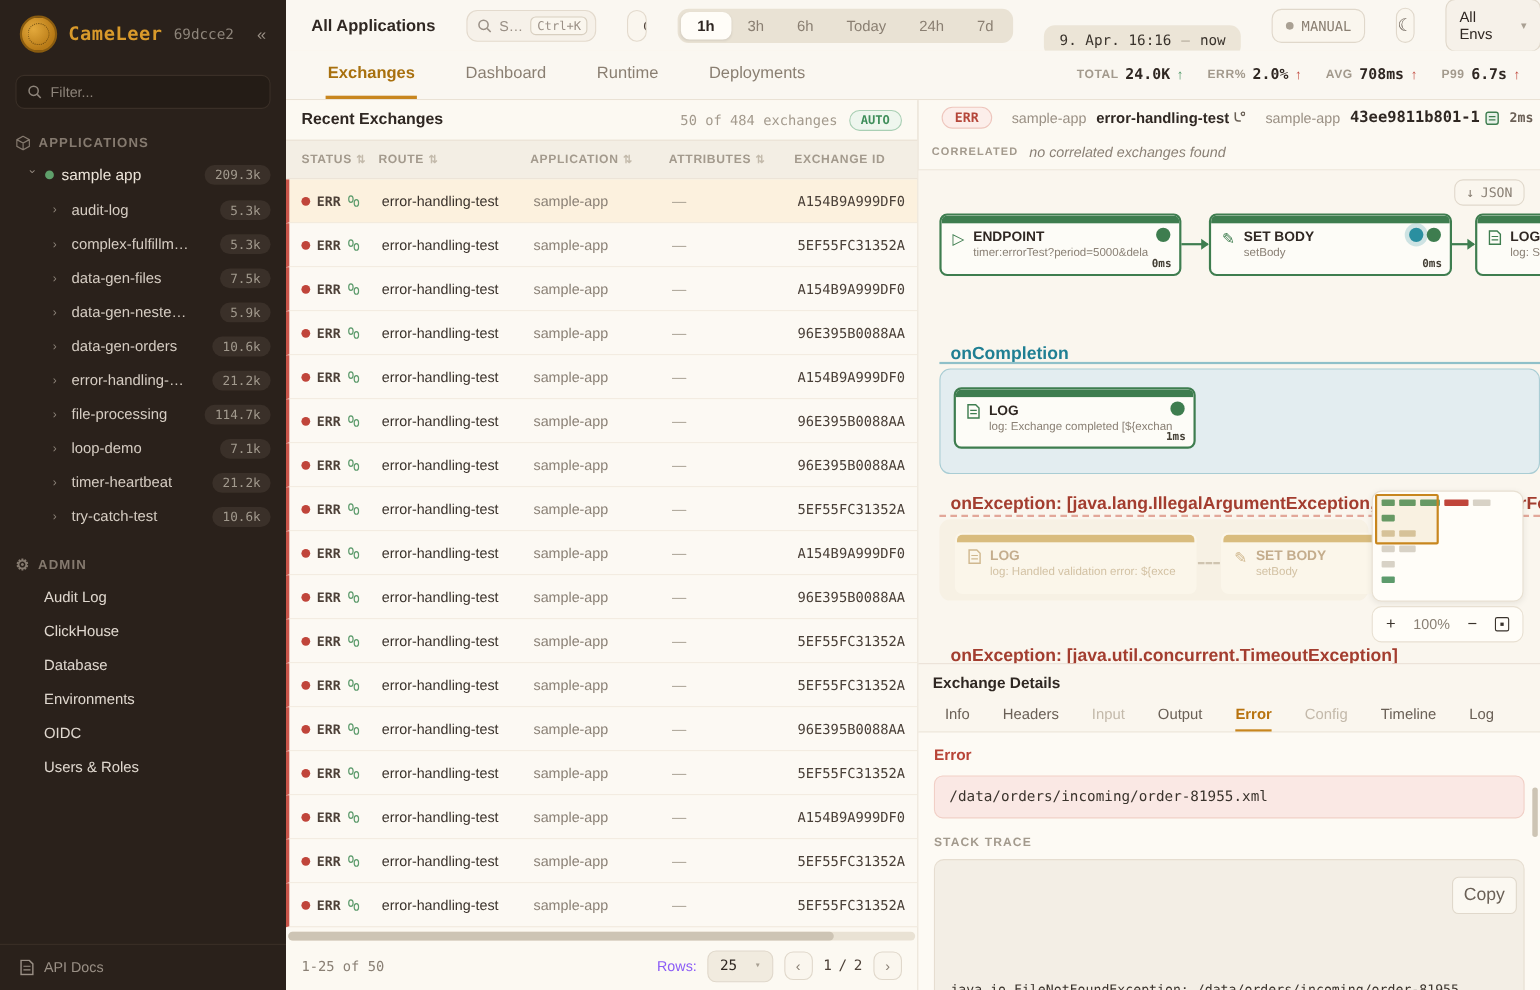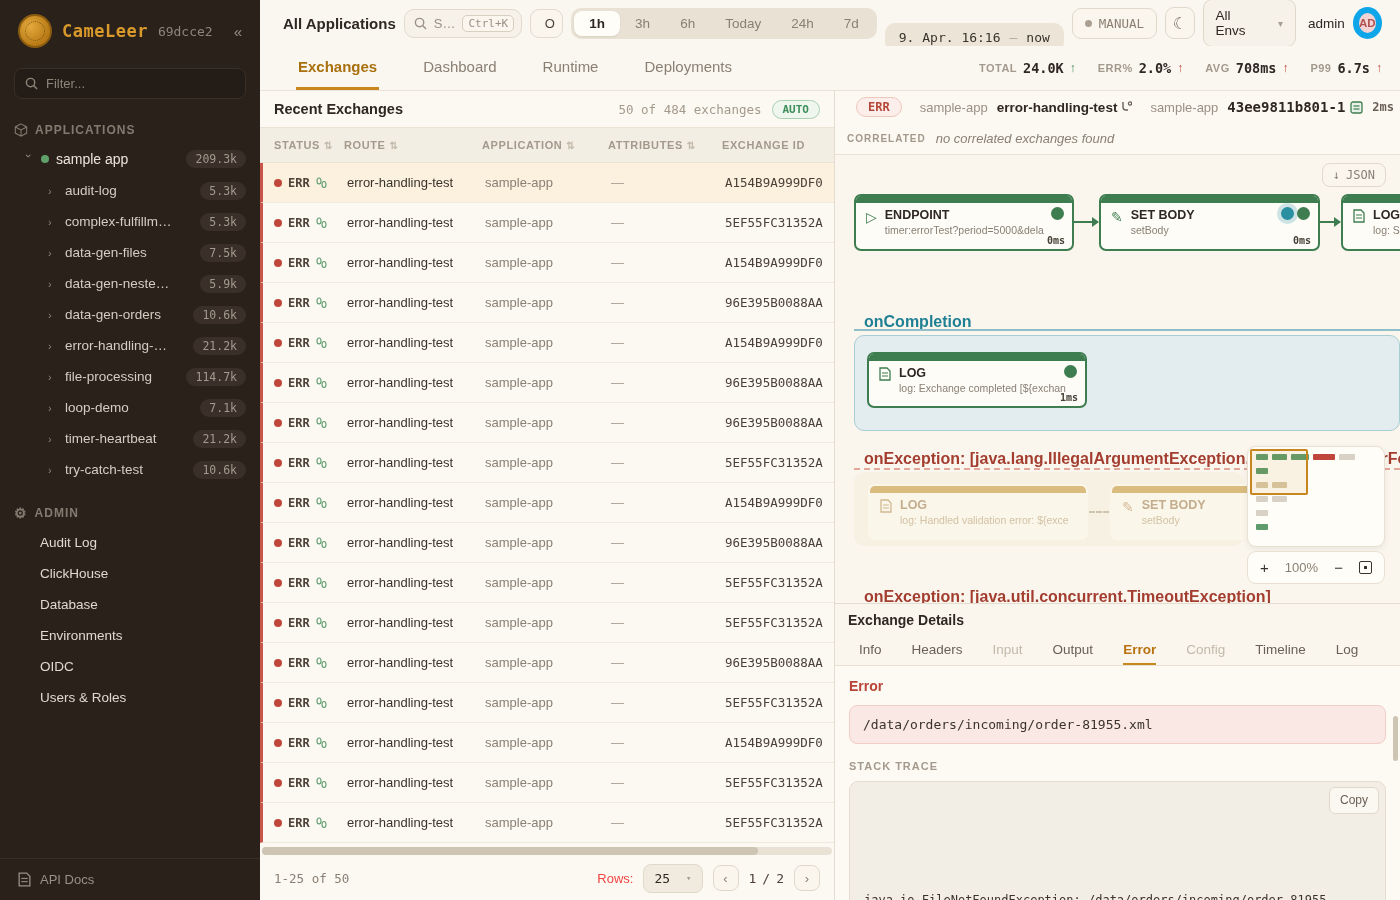--- a/index.html
+++ b/index.html
@@ -27,21 +27,21 @@
   .sb-route { display:flex; align-items:center; gap:8px; padding:6.5px 14px 6.5px 48px; font-size:13.5px; color:#d5ccc2; cursor:pointer; }
   .sb-route .chev { color:#8d847a; font-size:11px; width:9px; }
   .sb-admin-item { padding:8px 14px 8px 40px; font-size:13.5px; color:#e0d8cf; cursor:pointer; }
   .sb-footer { margin-top:auto; border-top:1px solid #3a2f27; padding:13px 18px; display:flex; align-items:center; gap:9px; color:#9a9086; font-size:13px; cursor:pointer; }
   .icon-svg { flex-shrink:0; display:inline-block; }
 
   
   .main { flex:1; display:flex; flex-direction:column; min-width:0; }
 
   
-  .topbar { height:46px; display:flex; align-items:center; gap:8px; padding:0 18px 0 23px; background:#faf7f1; }
+  .topbar { height:46px; display:flex; align-items:center; gap:28px; padding:0 18px 0 23px; background:#faf7f1; }
   .scope-label { font-size:15px; font-weight:bold; white-space:nowrap; }
   .search-box { display:flex; align-items:center; gap:7px; border:1px solid #e3dacd; background:#f6f1e9; border-radius:10px; padding:5px 9px; width:118px; cursor:text; }
   .search-ph { color:#9a9086; font-size:13px; }
   .kbd { border:1px solid #d8cfc0; border-radius:5px; padding:1px 5px; font-size:11px; color:#9a9086; font-family:"DejaVu Sans Mono",monospace; background:#faf6ee; }
   .online-pill { border:1px solid #e3dacd; background:#faf6ee; border-radius:9px; padding:6px 8px; display:flex; align-items:center; gap:6px; width:36px; overflow:hidden; }
   .online-pill span.txt { font-size:13px; color:#4d4138; }
   .seg-control { display:flex; background:#e9e2d4; border-radius:10px; padding:3px; }
   .seg-item { padding:5px 15px; font-size:13.5px; color:#8a7f72; border-radius:8px; cursor:pointer; white-space:nowrap; }
   .seg-item.active { background:#fffdf8; color:#2f2722; font-weight:bold; box-shadow:0 1px 2px rgba(0,0,0,.08); }
   .date-pill { background:#ece5d7; border-radius:10px; padding:7px 14px; display:flex; gap:9px; align-items:center; font-family:"DejaVu Sans Mono",monospace; font-size:13px; color:#3a332c; white-space:nowrap;margin-top:28px; }
@@ -90,21 +90,21 @@
   .err-dot { width:8px; height:8px; border-radius:50%; background:#c0453a; }
   .err-text { font-size:12px; font-weight:bold; color:#4d4138; font-family:"DejaVu Sans Mono",monospace; }
   .ex-row .col-route { color:#3a322b; }
   .ex-row .col-app { color:#8a8075; }
   .ex-row .col-attr { color:#a9a093; }
   .ex-row .col-id { font-family:"DejaVu Sans Mono",monospace; font-size:12.5px; color:#4a4038; }
   .hscroll { height:8px; margin:1px 2px; background:#e9e2d4; border-radius:4px; position:relative; }
   .hscroll .thumb { position:absolute; left:0; top:0; height:8px; width:496px; background:#cdc4b4; border-radius:4px; }
   .tp-footer { height:44px; display:flex; align-items:center; padding:0 14px; gap:10px; }
   .range-text { font-size:12.5px; color:#8a8075; font-family:"DejaVu Sans Mono",monospace; }
-  .rows-label { margin-left:auto; font-size:13px; color:#ef4444; }
+  .rows-label { margin-left:auto; font-size:13px; color:#8b5cf6; }
   .rows-select { border:1px solid #e0d8cb; background:#f1ebdf; border-radius:8px; padding:6px 10px; display:flex; gap:16px; align-items:center; font-size:13px; font-family:"DejaVu Sans Mono",monospace; cursor:pointer; }
   .rows-select .caret { color:#a9a093; font-size:9px; }
   .page-btn { border:1px solid #e0d8cb; background:#faf6ee; border-radius:8px; width:26px; height:26px; display:flex; align-items:center; justify-content:center; color:#8a8075; font-size:13px; cursor:pointer; }
   .page-ind { font-size:13px; font-family:"DejaVu Sans Mono",monospace; color:#4d4138; display:flex; gap:6px; }
 
   
   .right-panel { flex:1; display:flex; flex-direction:column; min-width:0; background:#fcf9f2; }
   .detail-header { height:32px; display:flex; align-items:center; gap:9px; padding:0 12px; white-space:nowrap; overflow:hidden; }
   .err-pill { border:1px solid #eec6bd; background:#fceeea; color:#b5463a; border-radius:12px; padding:2px 11px; font-size:12px; font-weight:bold; font-family:"DejaVu Sans Mono",monospace; }
   .vdiv { width:1px; height:16px; background:#ddd4c6; }
@@ -161,21 +161,21 @@
   .dp-title { height:32px; display:flex; align-items:center; padding:0 13px; font-size:14px; font-weight:bold; background:#faf6ee; }
   .dp-tabs { height:30px; display:flex; align-items:stretch; gap:30px; padding:0 24px; border-bottom:1px solid #e8e0d2; background:#faf6ee; }
   .dp-tab { display:flex; align-items:center; font-size:13.5px; color:#6a6056; cursor:pointer; border-bottom:2.5px solid transparent; }
   .dp-tab.active { color:#b8730f; font-weight:bold; border-bottom-color:#c8861e; }
   .dp-tab.disabled { color:#c3b9aa; }
   .dp-content { flex:1; padding:12px 14px; overflow:hidden; background:#fdfaf4; position:relative; }
   .error-title { color:#b84437; font-size:14px; font-weight:bold; margin-bottom:11px; }
   .error-box { background:#fae8e4; border:1px solid #f1cfc6; border-radius:8px; padding:11px 13px; font-family:"DejaVu Sans Mono",monospace; font-size:13px; color:#3a332c; margin-bottom:16px; }
   .st-label { font-size:11px; font-weight:bold; letter-spacing:1px; color:#a39a8d; margin-bottom:9px; }
   .code-block { position:relative; background:#f3eee5; border:1px solid #e6ddd0; border-radius:9px; padding:13px 14px; font-family:"DejaVu Sans Mono",monospace; font-size:12px; color:#3a332c; line-height:1.6; white-space:pre; overflow:hidden; height:150px; }
-  .copy-btn { position:absolute; top:5px; right:6px; border:1px solid #e0d8cb; background:#fbf8f1; border-radius:6px; padding:3px 10px; font-size:12px; color:#6a6056; cursor:pointer; font-family:"Liberation Sans",sans-serif; }
+  .copy-btn { position:absolute; top:15px; right:6px; border:1px solid #e0d8cb; background:#fbf8f1; border-radius:6px; padding:3px 10px; font-size:16px; color:#6a6056; cursor:pointer; font-family:"Liberation Sans",sans-serif; }
   .vscroll-thumb { position:absolute; right:2px; top:50px; width:5px; height:45px; background:#cdc4b4; border-radius:3px; }
 </style>
 </head>
 <body>
 
 <div class="app">
 
   <aside class="sidebar">
     <div class="sb-header">
       <span class="logo-circle"></span>

